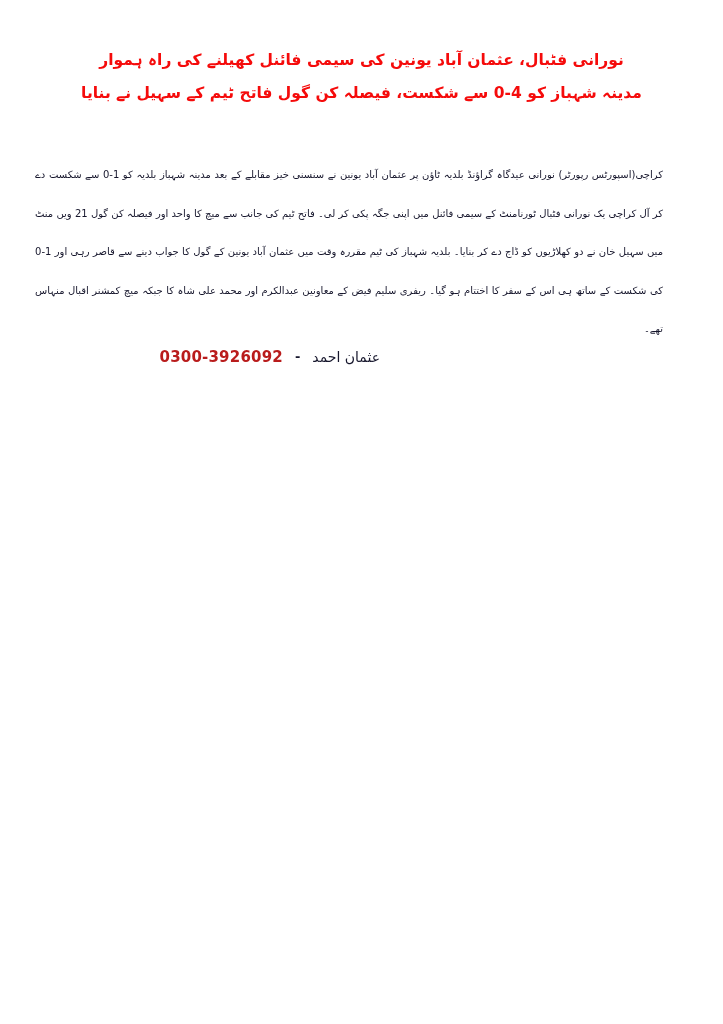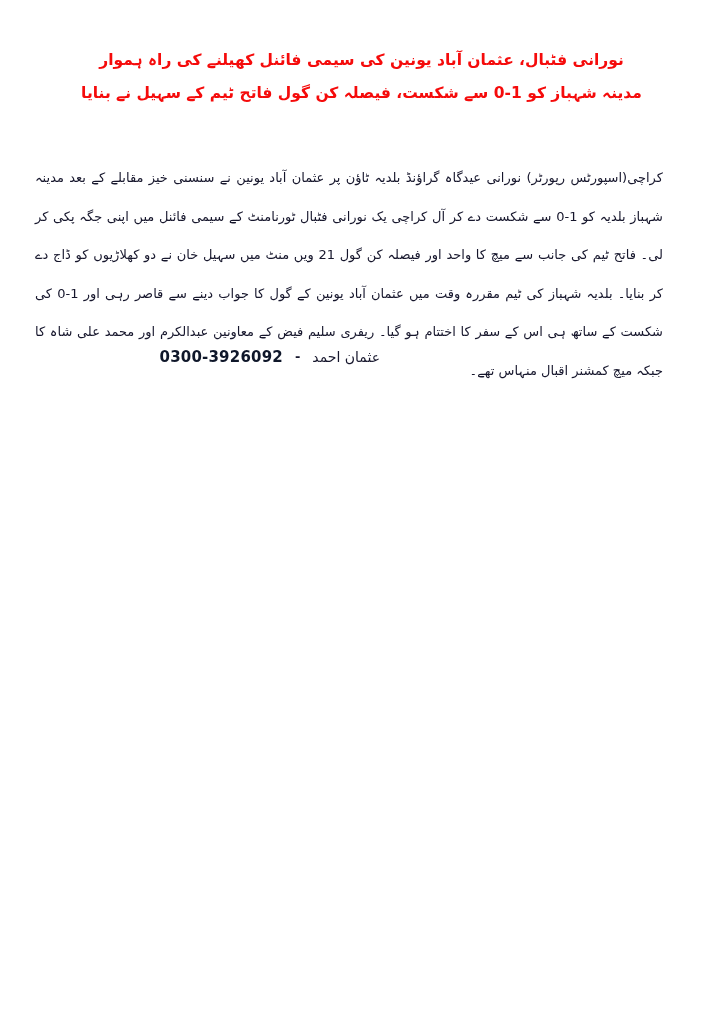--- a/index.html
+++ b/index.html
@@ -56,21 +56,21 @@
   .article-body {
     position: absolute;
     top: 146px;
     left: 35px;
     width: 628px;
     direction: rtl;
     text-align: justify;
     text-align-last: right;
     color: #16162c;
     font-family: "DejaVu Sans", sans-serif;
-    font-size: 13px;
+    font-size: 10px;
     line-height: 38.5px;
     unicode-bidi: isolate;
   }
 
   
   .byline {
     position: absolute;
     top: 345px;
     left: 120px;
     width: 260px;
@@ -97,21 +97,21 @@
     font-size: 13px;
     color: #16162c;
     font-weight: 700;
     padding: 0 2px;
   }
 
   .byline-phone {
     font-family: "DejaVu Sans", sans-serif;
     font-size: 15px;
     font-weight: 700;
-    color: #0f172a;
+    color: #b91c1c;
     direction: ltr;
     unicode-bidi: embed;
     letter-spacing: 0.2px;
     margin-left: 36px;
   }
 
   
   .page-blank-area {
     position: absolute;
     top: 390px;
@@ -121,21 +121,21 @@
     background: #ffffff;
   }
 </style>
 </head>
 <body>
 
 <div class="page">
 
   <div class="headline">
     <span class="headline-line l1">نورانی فٹبال، عثمان آباد یونین کی سیمی فائنل کھیلنے کی راہ ہموار</span>
-    <span class="headline-line l2">مدینہ شہباز کو 1-0 سے شکست، فیصلہ کن گول فاتح ٹیم کے سہیل نے بنایا</span>
+    <span class="headline-line l2">مدینہ شہباز کو 4-0 سے شکست، فیصلہ کن گول فاتح ٹیم کے سہیل نے بنایا</span>
   </div>
 
   <p class="article-body">کراچی(اسپورٹس رپورٹر) نورانی عیدگاہ گراؤنڈ بلدیہ ٹاؤن پر عثمان آباد یونین نے سنسنی خیز مقابلے کے بعد مدینہ شہباز بلدیہ کو 1-0 سے شکست دے کر آل کراچی یک نورانی فٹبال ٹورنامنٹ کے سیمی فائنل میں اپنی جگہ پکی کر لی۔ فاتح ٹیم کی جانب سے میچ کا واحد اور فیصلہ کن گول 21 ویں منٹ میں سہیل خان نے دو کھلاڑیوں کو ڈاج دے کر بنایا۔ بلدیہ شہباز کی ٹیم مقررہ وقت میں عثمان آباد یونین کے گول کا جواب دینے سے قاصر رہی اور 1-0 کی شکست کے ساتھ ہی اس کے سفر کا اختتام ہو گیا۔ ریفری سلیم فیض کے معاونین عبدالکرم اور محمد علی شاہ کا جبکہ میچ کمشنر اقبال منہاس تھے۔</p>
 
   <div class="byline">
     <span class="byline-name">عثمان احمد</span>
     <span class="byline-sep">-</span>
     <span class="byline-phone">0300-3926092</span>
   </div>
 

